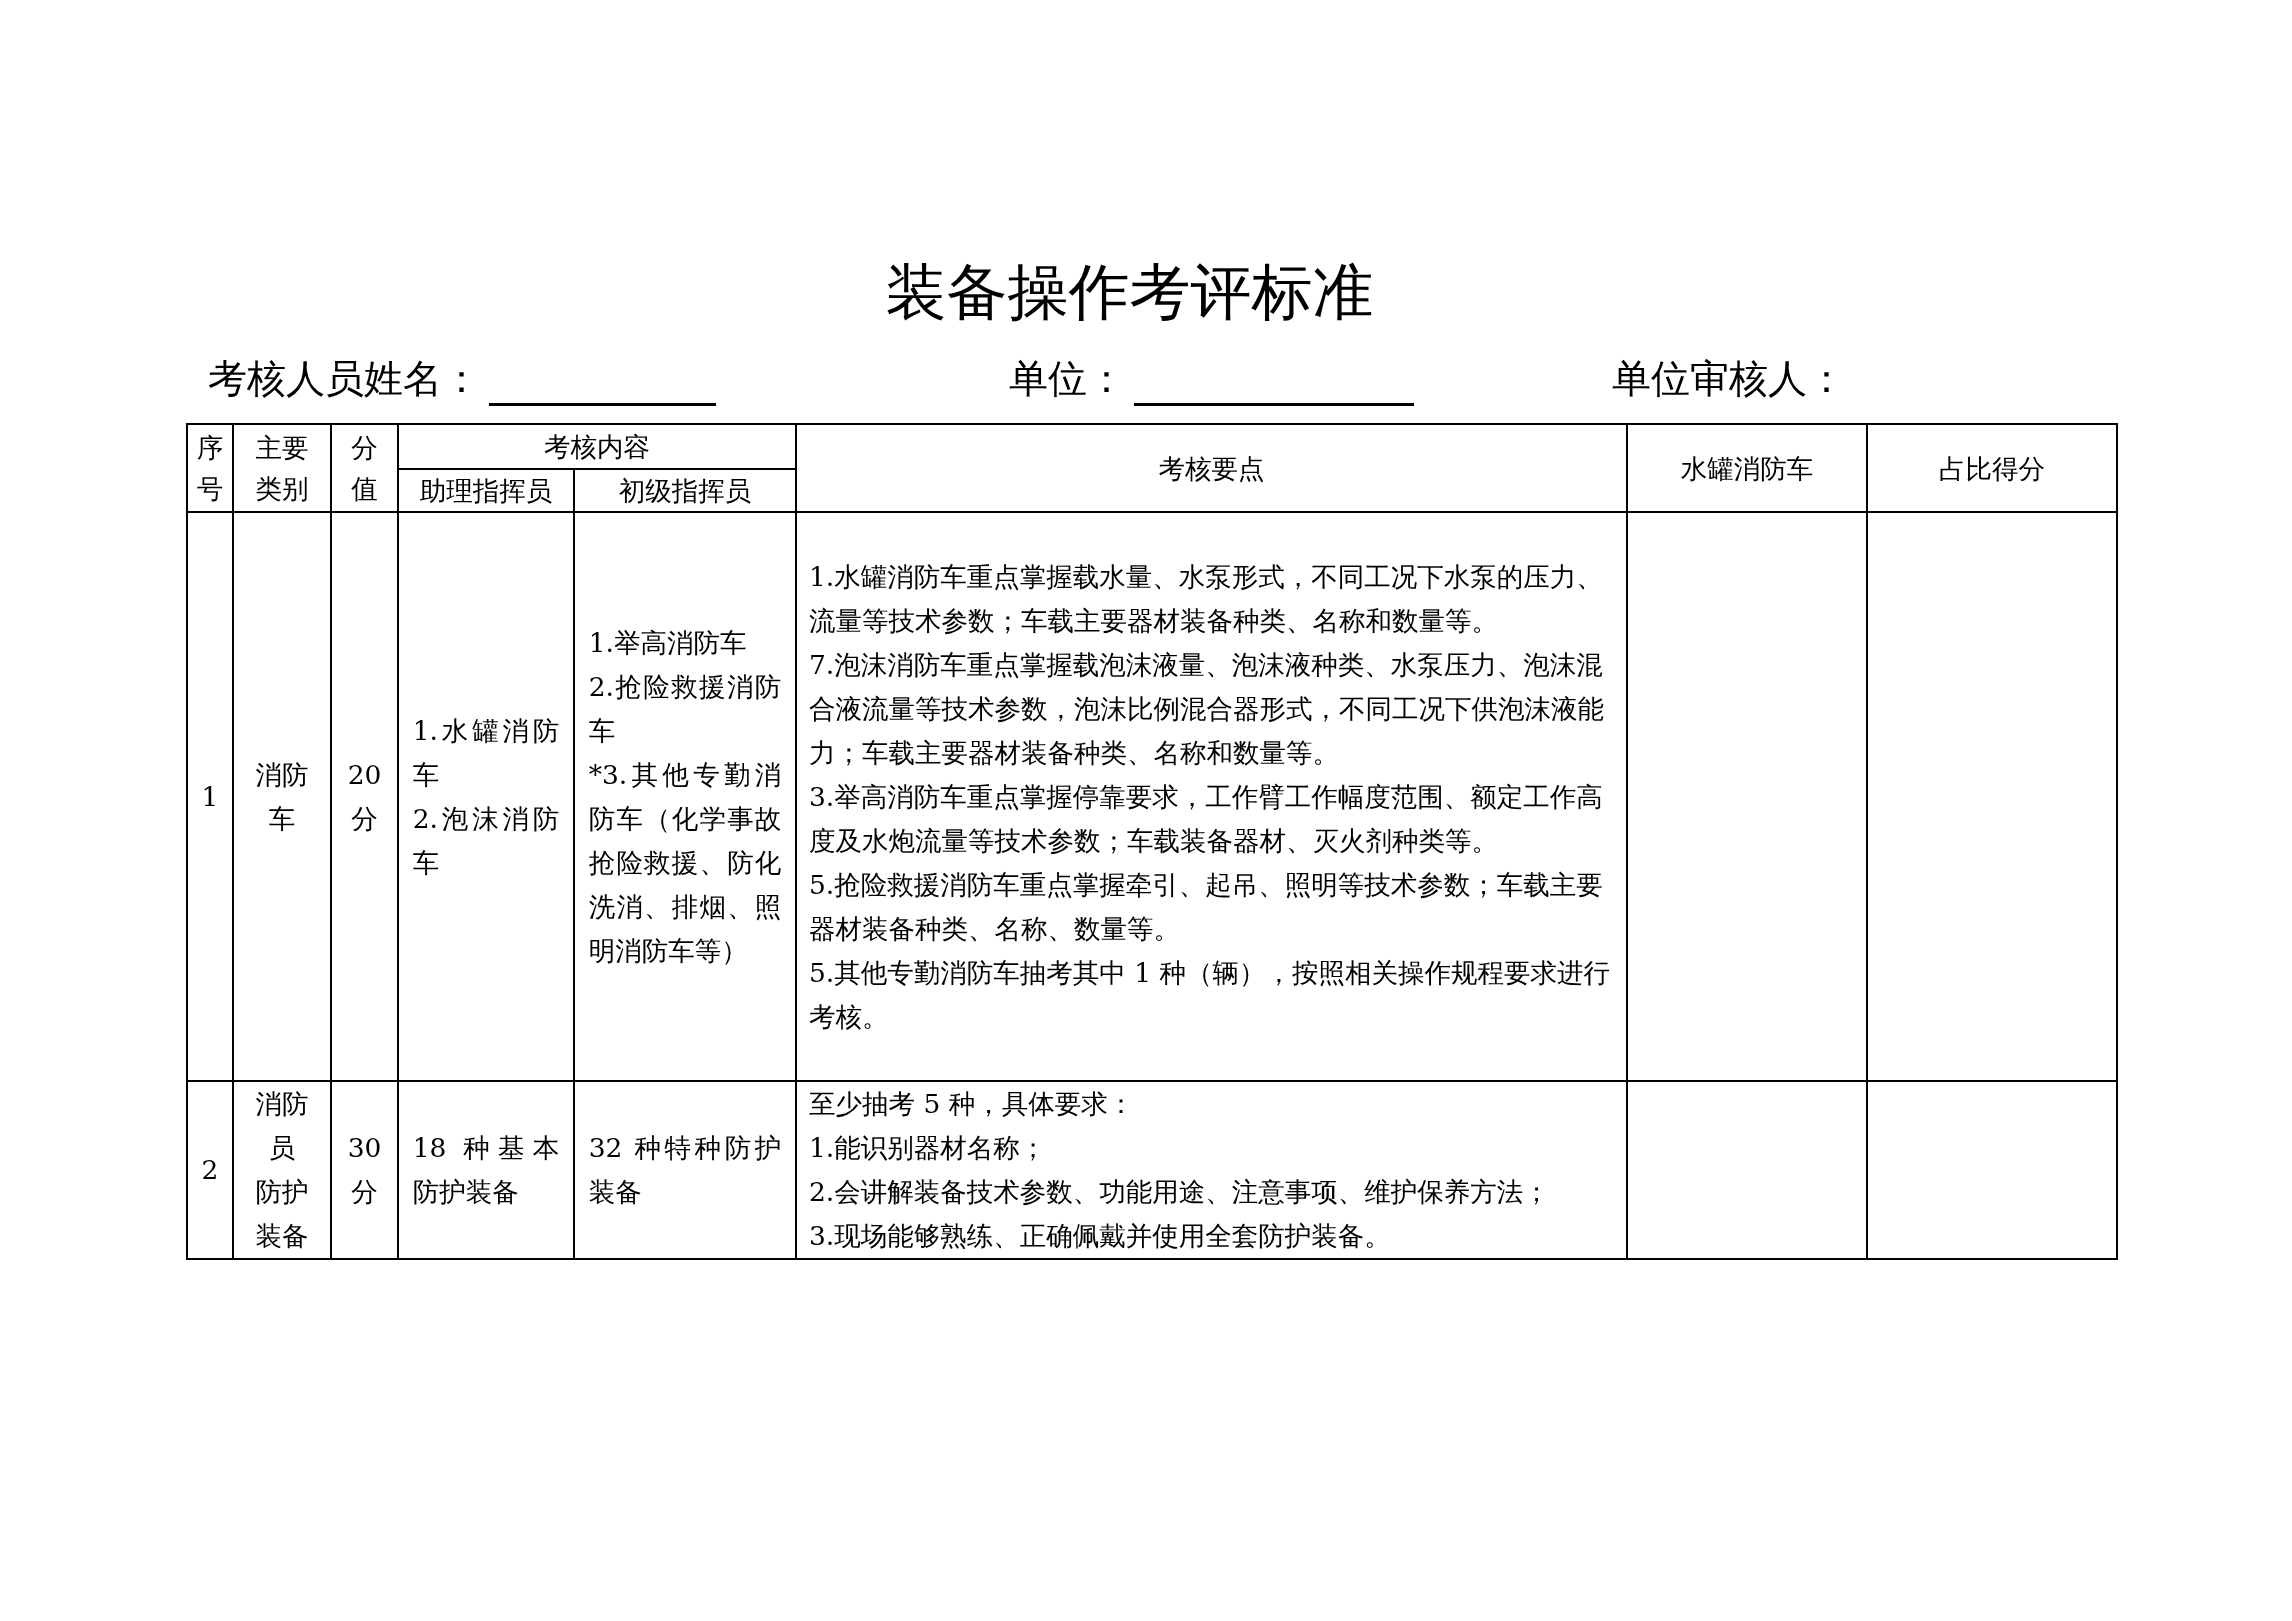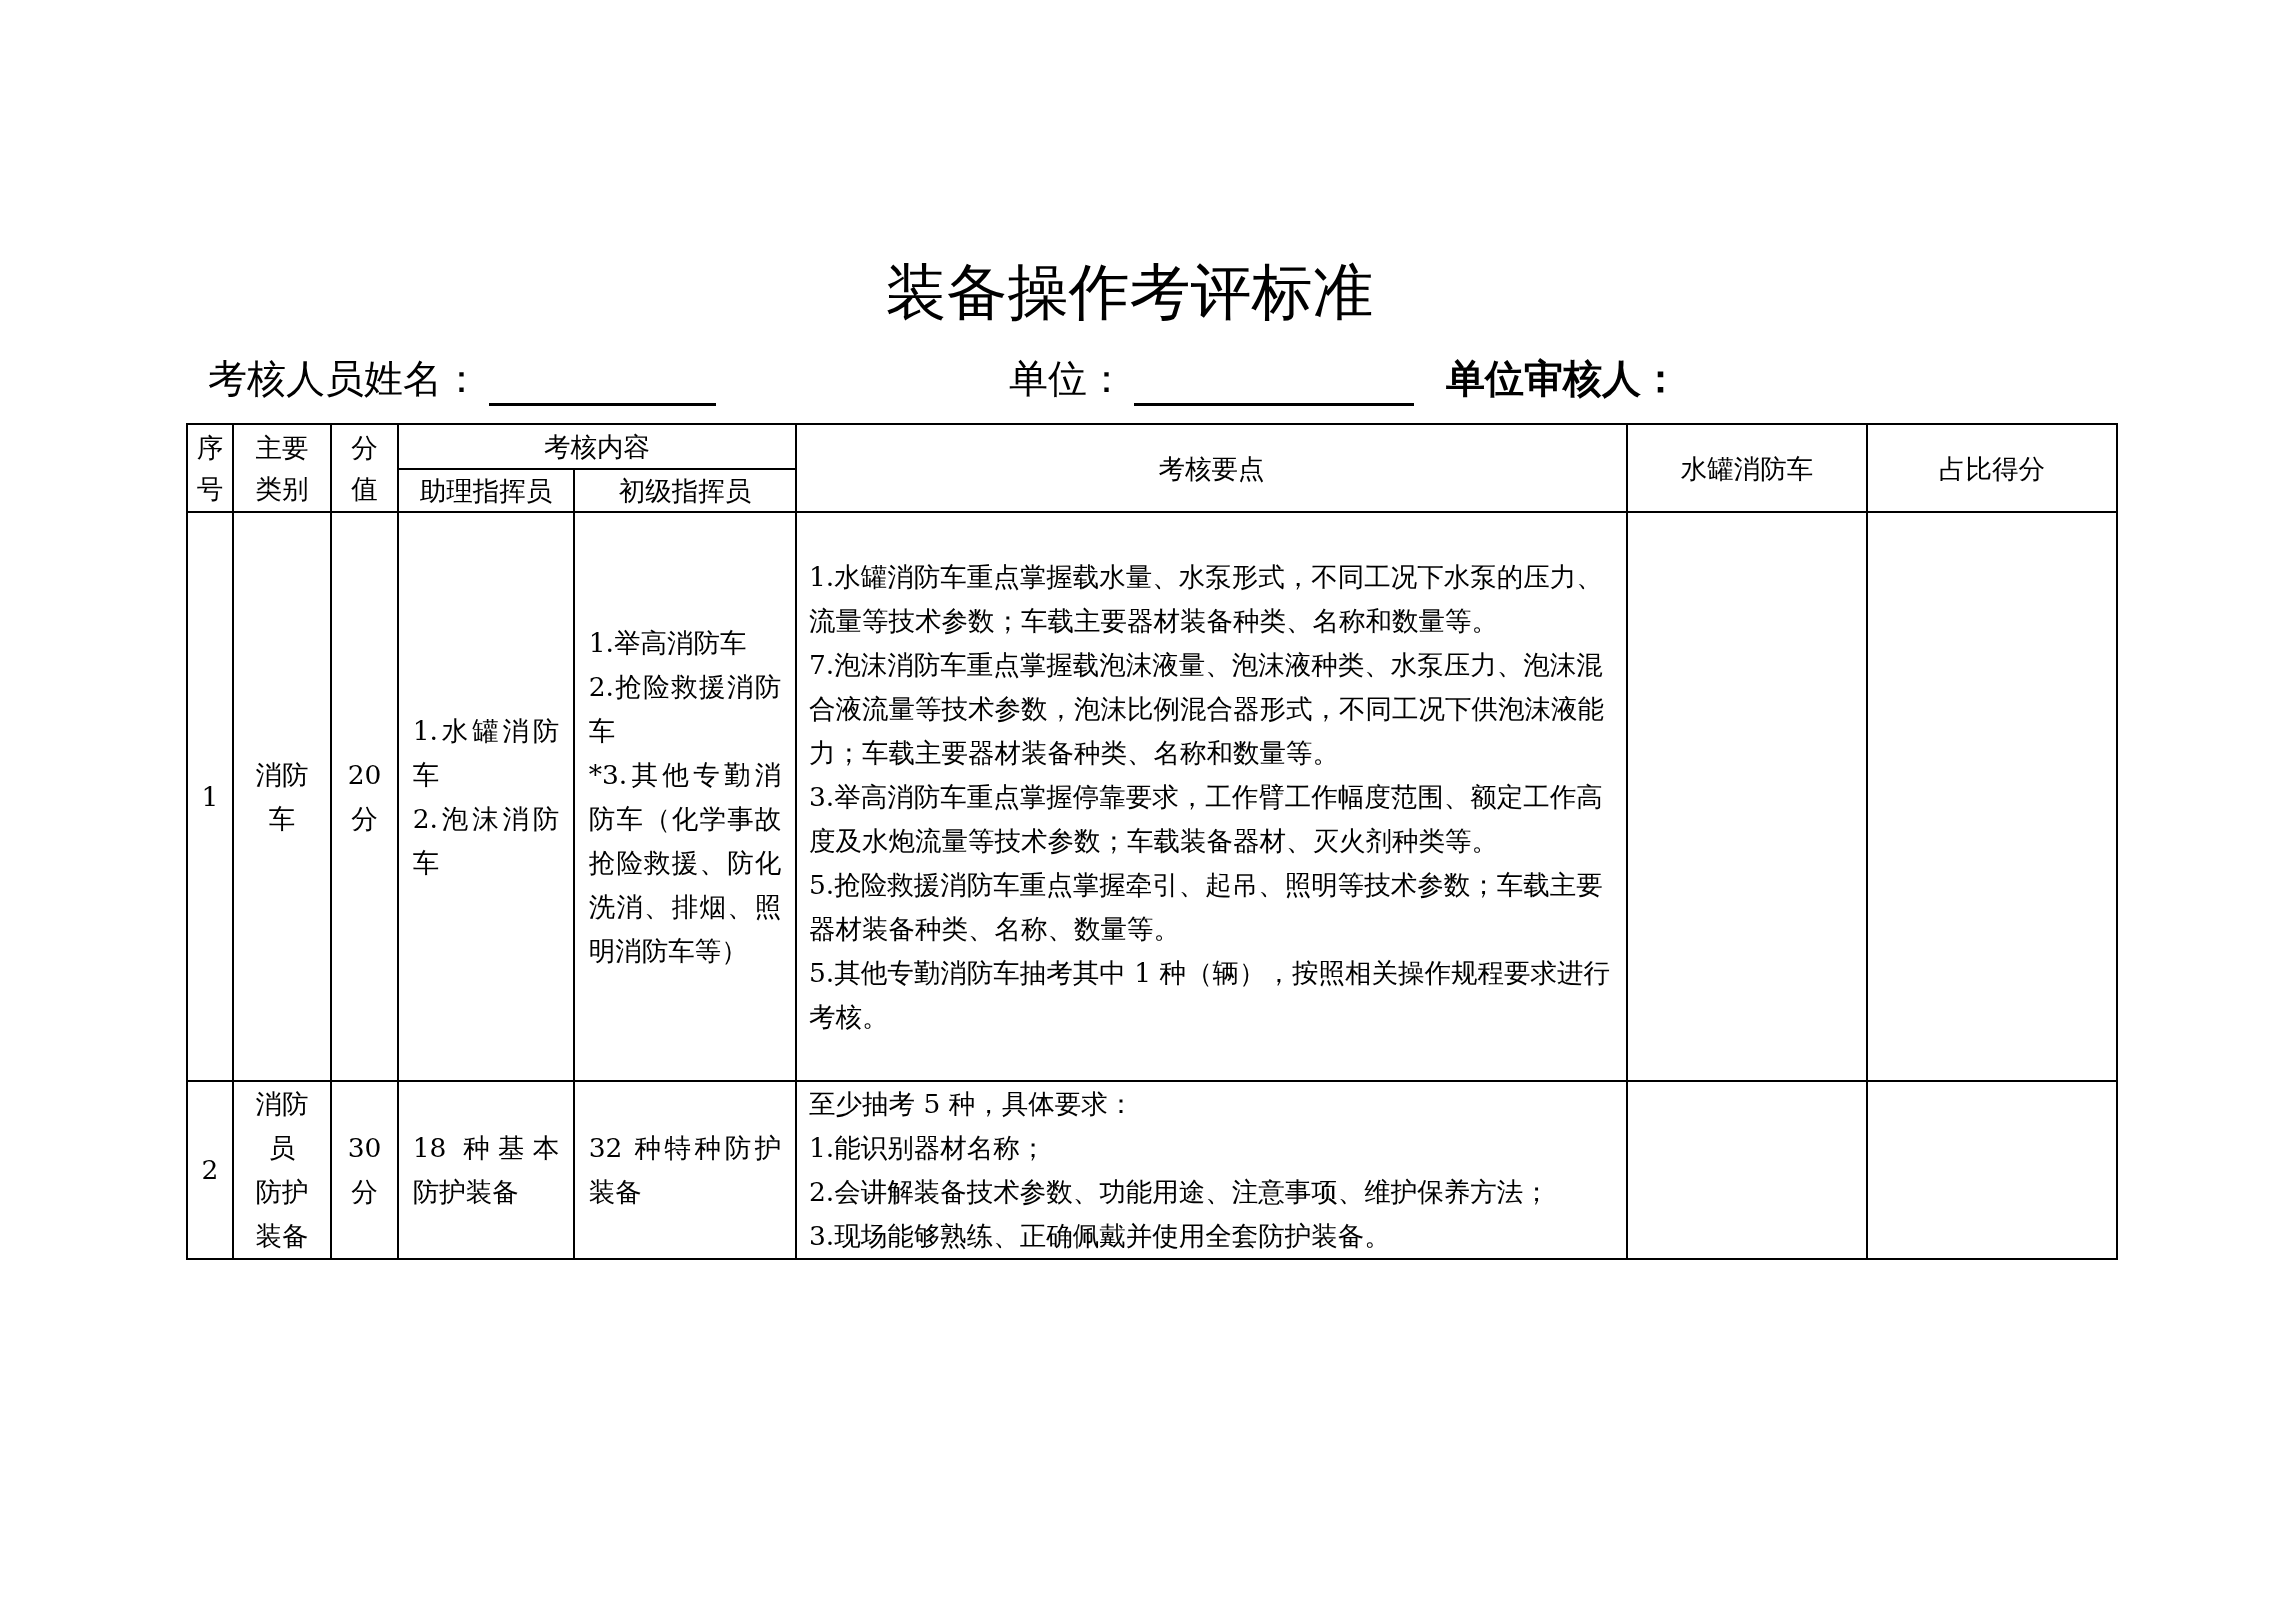--- a/index.html
+++ b/index.html
@@ -22,21 +22,21 @@
 <body>
 
 <div class="title">装备操作考评标准</div>
 
 <div class="info" style="left:208px;">
   <span>考核人员姓名：</span><span class="blank" style="width:227px;"></span>
 </div>
 <div class="info" style="left:962px;margin-left:47px;">
   <span>单位：</span><span class="blank" style="width:280px;"></span>
 </div>
-<div class="info" style="left:1446px;font-weight:bold;">
+<div class="info" style="left:1612px;">
   <span>单位审核人：</span>
 </div>
 
 <table>
   <colgroup>
     <col style="width:46px">
       <col style="width:98px">
       <col style="width:67px">
       <col style="width:176px">
     <col style="width:222px">

